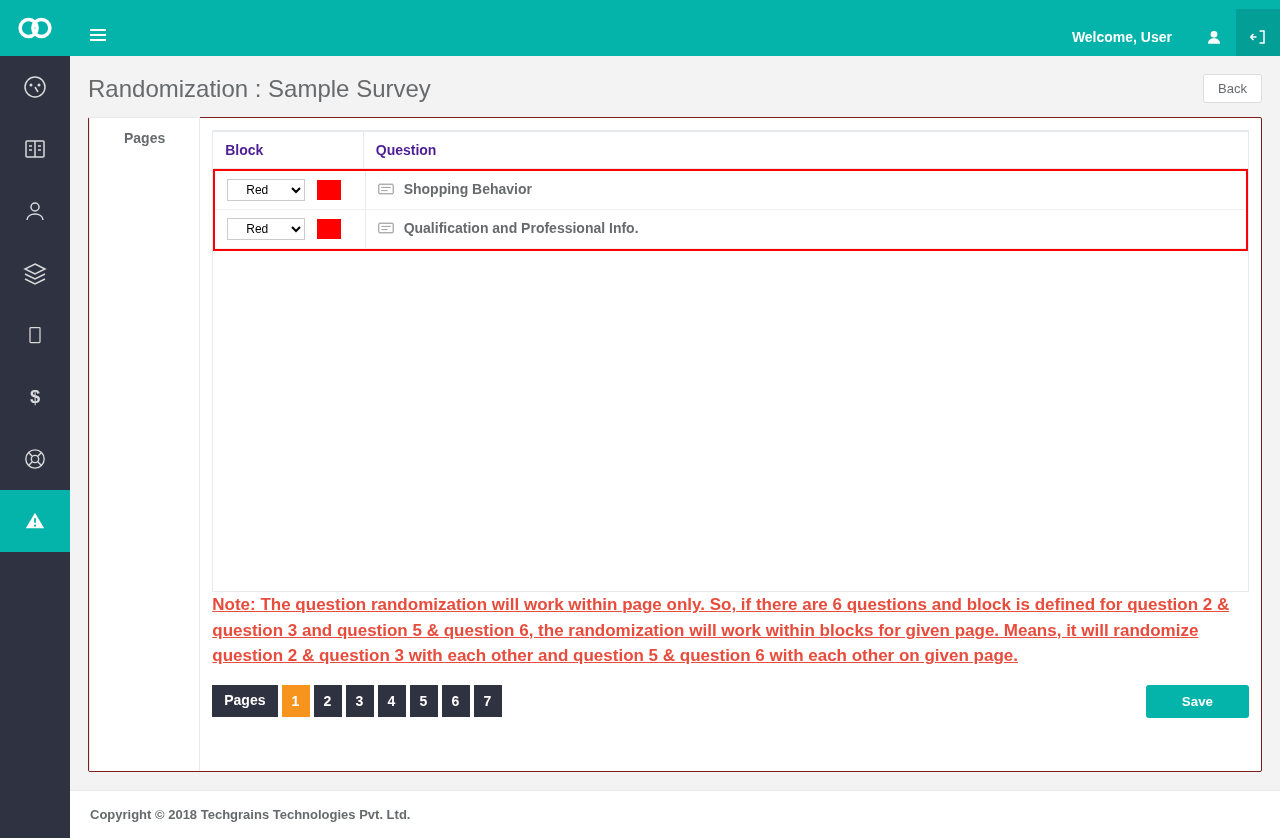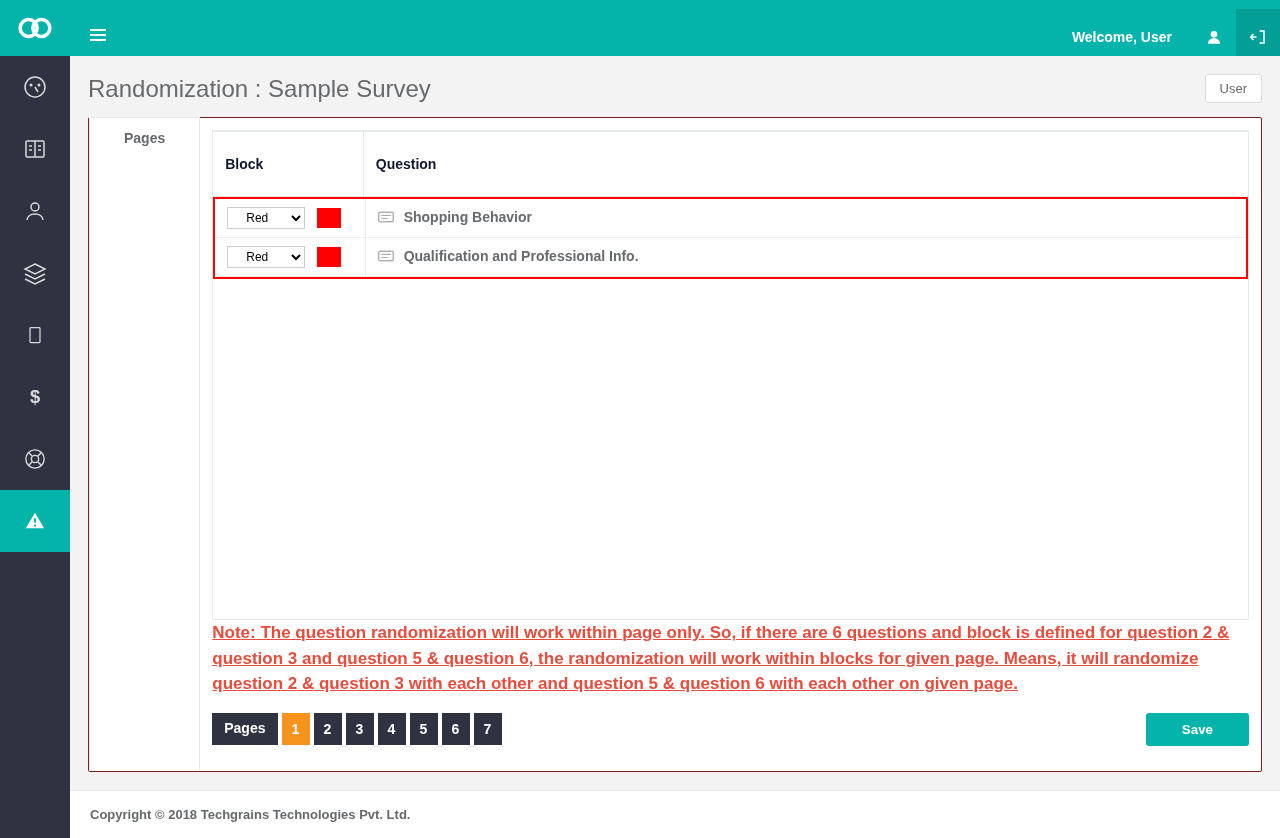--- a/index.html
+++ b/index.html
@@ -35,21 +35,21 @@
   
   
   .card { background:#fff; border:1px solid #7f1d1d; border-radius:2px; padding: 0; flex:1; display:flex; }
   .tabs { display:flex; padding: 0 0 0 0; margin-top:-1px; }
   .tab { padding: 12px 34px; font-weight:700; color:#676a6c; cursor:pointer; border:1px solid #e7eaec; border-bottom:none; background:#fff; }
   .tab.active { background:#639bf1; color:#fff; border-color:#639bf1; }
   
   .inner { padding: 12px; flex:1; display:flex; flex-direction:column; }
   
   table.qtable { width:100%; border-collapse: collapse; }
-  table.qtable th { text-align:left; font-weight:700; color:#0f172a; padding:24px 12px; border-bottom:1px solid #e7eaec; border-top:1px solid #e7eaec; background:#fff; }
+  table.qtable th { text-align:left; font-weight:700; color:#4c1d95; padding:10px 12px; border-bottom:1px solid #e7eaec; border-top:1px solid #e7eaec; background:#fff; }
   table.qtable td { padding:8px 12px; border-bottom:1px solid #f0f0f0; vertical-align:middle; color:#676a6c; font-weight:600; }
   table.qtable th.col-block, table.qtable td.col-block { width:150px; border-right:1px solid #e7eaec; }
   
   select.block-select { border:1px solid #ccc; height:22px; width:78px; font-size:12px; padding:0 14px; background:#fff; }
   .swatch { display:inline-block; width:24px; height:20px; vertical-align:middle; margin-left:8px; }
   .swatch.red { background:#ff0000; }
   
   .q-icon { display:inline-block; vertical-align:middle; margin-right:6px; }
   
   .highlight-box { border:2px solid #ff0000; }
@@ -161,21 +161,21 @@
         <svg width="18" height="18" viewBox="0 0 24 24">
             <path d="M14 4h6v16h-6" stroke="#fff" stroke-width="2" fill="none"></path>
             <path d="M10 12H2m0 0l4-4m-4 4l4 4" stroke="#fff" stroke-width="2" fill="none"></path>
           </svg>
       </span>
     </div>
 
     <div class="content">
       <div class="page-header">
         <h1 class="page-title">Randomization : Sample Survey</h1>
-        <button class="btn-back">User</button>
+        <button class="btn-back">Back</button>
       </div>
 
       <div class="card">
         <div class="tabs">
           <div class="tab">Pages</div>
         </div>
 
         <div class="inner">
           <div class="table-wrap">
             <table class="qtable">

